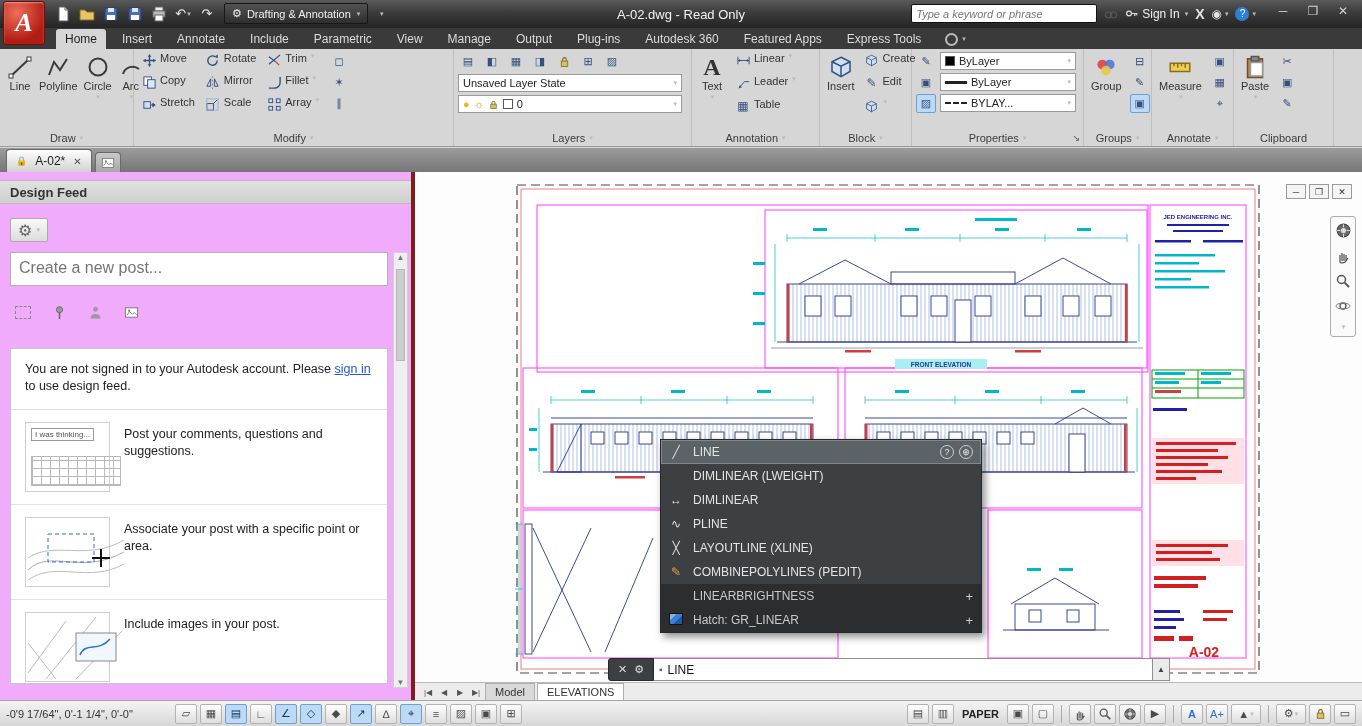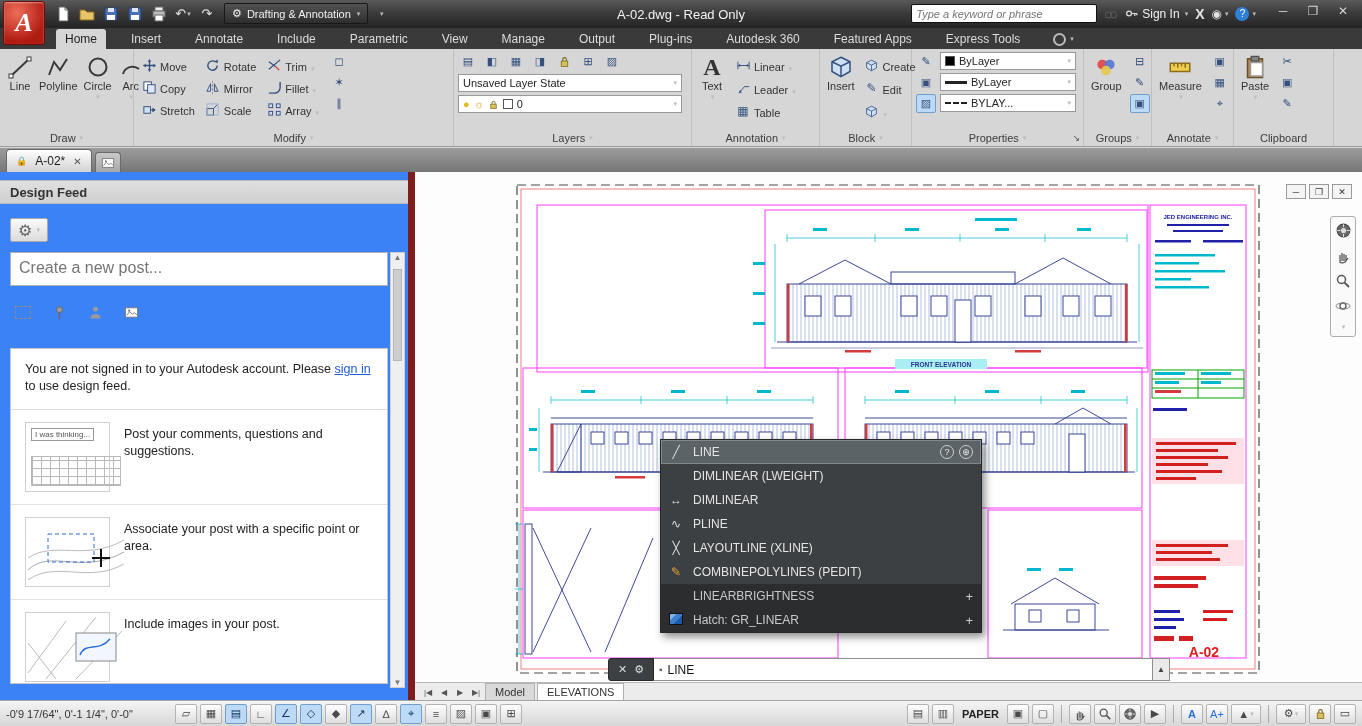--- a/index.html
+++ b/index.html
@@ -26,37 +26,37 @@
   .tb-right{position:absolute;right:106px;top:4px;display:flex;align-items:center;gap:7px}
   .search{display:flex;align-items:center;width:186px;height:19px;background:#fff;border:1px solid #111;border-radius:2px;padding:0 4px;gap:3px}
   .search input{flex:1;border:0;outline:0;font-style:italic;font-size:11px;color:#777;background:transparent}
   .tbico{display:flex;align-items:center;gap:2px;color:#e3e3e3;font-size:12px}
   .signin{display:flex;align-items:center;gap:4px;font-size:12px;color:#f0f0f0}
   .win-controls{position:absolute;right:4px;top:0;display:flex;height:22px}
   .wc{width:30px;height:22px;display:flex;align-items:center;justify-content:center;color:#d5d5d5;font-size:12px}
 
   
   .ribbon-tabs{position:absolute;left:0;top:28px;width:100%;height:21px;background:#3a3a3a;
-    display:flex;align-items:flex-end;padding-left:56px;gap:16px}
+    display:flex;align-items:flex-end;padding-left:56px;gap:7px}
   .rtab{height:20px;padding:0 9px;display:flex;align-items:center;font-size:12px;color:#dcdcdc;border-radius:3px 3px 0 0}
   .rtab.active{background:#d6d6d6;color:#1e1e1e}
   .ribbon-toggle{display:flex;align-items:center;gap:3px;margin-left:8px;height:20px;color:#ccc}
   .rt-circle{width:13px;height:13px;border:2px solid #bbb;border-radius:50%}
 
   
   .ribbon{position:absolute;left:0;top:49px;width:100%;height:98px;background:#d6d6d6;
     border-bottom:1px solid #9c9c9c;display:flex}
   .panel{position:relative;height:97px;border-right:1px solid #bfbfbf;flex:0 0 auto}
   .panel-label{position:absolute;left:0;right:0;bottom:1px;height:15px;display:flex;align-items:center;justify-content:center;
     gap:3px;font-size:11px;color:#3c3c3c}
   .pc{position:absolute;left:0;top:0;right:0;bottom:16px;padding:3px 4px;display:flex;align-items:flex-start}
   .bigbtn{display:flex;flex-direction:column;align-items:center;padding:2px 3px;gap:1px}
   .bigbtn .lab{font-size:11px;color:#333;line-height:11px;text-align:center;white-space:nowrap}
   .bigicon{width:26px;height:26px;display:flex;align-items:center;justify-content:center}
-  .srow{display:flex;align-items:flex-end;gap:3px;height:21px;padding:0 3px;font-size:11px;color:#333;white-space:nowrap}
+  .srow{display:flex;align-items:flex-start;gap:3px;height:21px;padding:0 3px;font-size:11px;color:#333;white-space:nowrap}
   .ico16{width:16px;height:16px;display:inline-flex;align-items:center;justify-content:center;font-size:12px;color:#35507e}
   .minicol{display:flex;flex-direction:column;gap:2px;margin-left:3px}
   .mini{width:20px;height:19px;display:flex;align-items:center;justify-content:center;font-size:11px;color:#35507e;
     border:1px solid transparent;border-radius:2px}
   .mini.pressed{background:#bcd9f5;border-color:#6f9fca}
   .dd{display:flex;align-items:center;background:#fff;border:1px solid #999;height:18px;font-size:11px;color:#222;padding:0 4px;gap:4px}
   .dd .grow{flex:1}
   .swatch{width:10px;height:10px;border:1px solid #555;background:#000}
   .swatch.white{background:#fff}
   .lwline{width:22px;height:3px;background:#222}
@@ -69,21 +69,21 @@
   .ftab{height:23px;display:flex;align-items:center;gap:8px;padding:0 9px;font-size:12px;color:#1d1d1d;
     background:linear-gradient(#fefefe,#d2d2d2);border:1px solid #6a6a6a;border-bottom:0;border-radius:4px 4px 0 0}
   .ftab .x{font-size:10px;color:#555}
   .ftab-add{height:20px;width:26px;display:flex;align-items:center;justify-content:center;
     background:linear-gradient(#c9c9c9,#a8a8a8);border:1px solid #6a6a6a;border-bottom:0;border-radius:4px 4px 0 0}
 
   
   .main{position:absolute;left:0;top:172px;width:1362px;height:528px}
 
   
-  .palette{position:absolute;left:0;top:0;width:415px;height:528px;background:#3b82f6;border-right:7px solid #7f1d1d}
+  .palette{position:absolute;left:0;top:0;width:415px;height:528px;background:#f0abfc;border-right:4px solid #7f1d1d}
   .pal-header{position:absolute;left:0;top:8px;right:0;height:24px;background:linear-gradient(#e0e0e0,#cfcfcf);
     border-top:1px solid #bbb;border-bottom:1px solid #bbb;display:flex;align-items:center;padding-left:10px;
     font-size:13px;font-weight:bold;color:#333}
   .feed-gear{position:absolute;left:10px;top:46px;width:38px;height:24px;border:1px solid #aaa;border-radius:2px;
     background:linear-gradient(#fafafa,#dcdcdc);display:flex;align-items:center;justify-content:center;gap:3px;color:#666}
   .post-box{position:absolute;left:10px;top:80px;width:378px;height:34px}
   .post-box textarea{width:100%;height:100%;resize:none;border:1px solid #b2b2b2;background:#fff;
     font-size:16px;color:#555;padding:6px 8px;outline:none}
   .feed-icons{position:absolute;left:10px;top:128px;display:flex;gap:10px}
   .fico{width:26px;height:24px;display:flex;align-items:center;justify-content:center;color:#8a8a8a}

